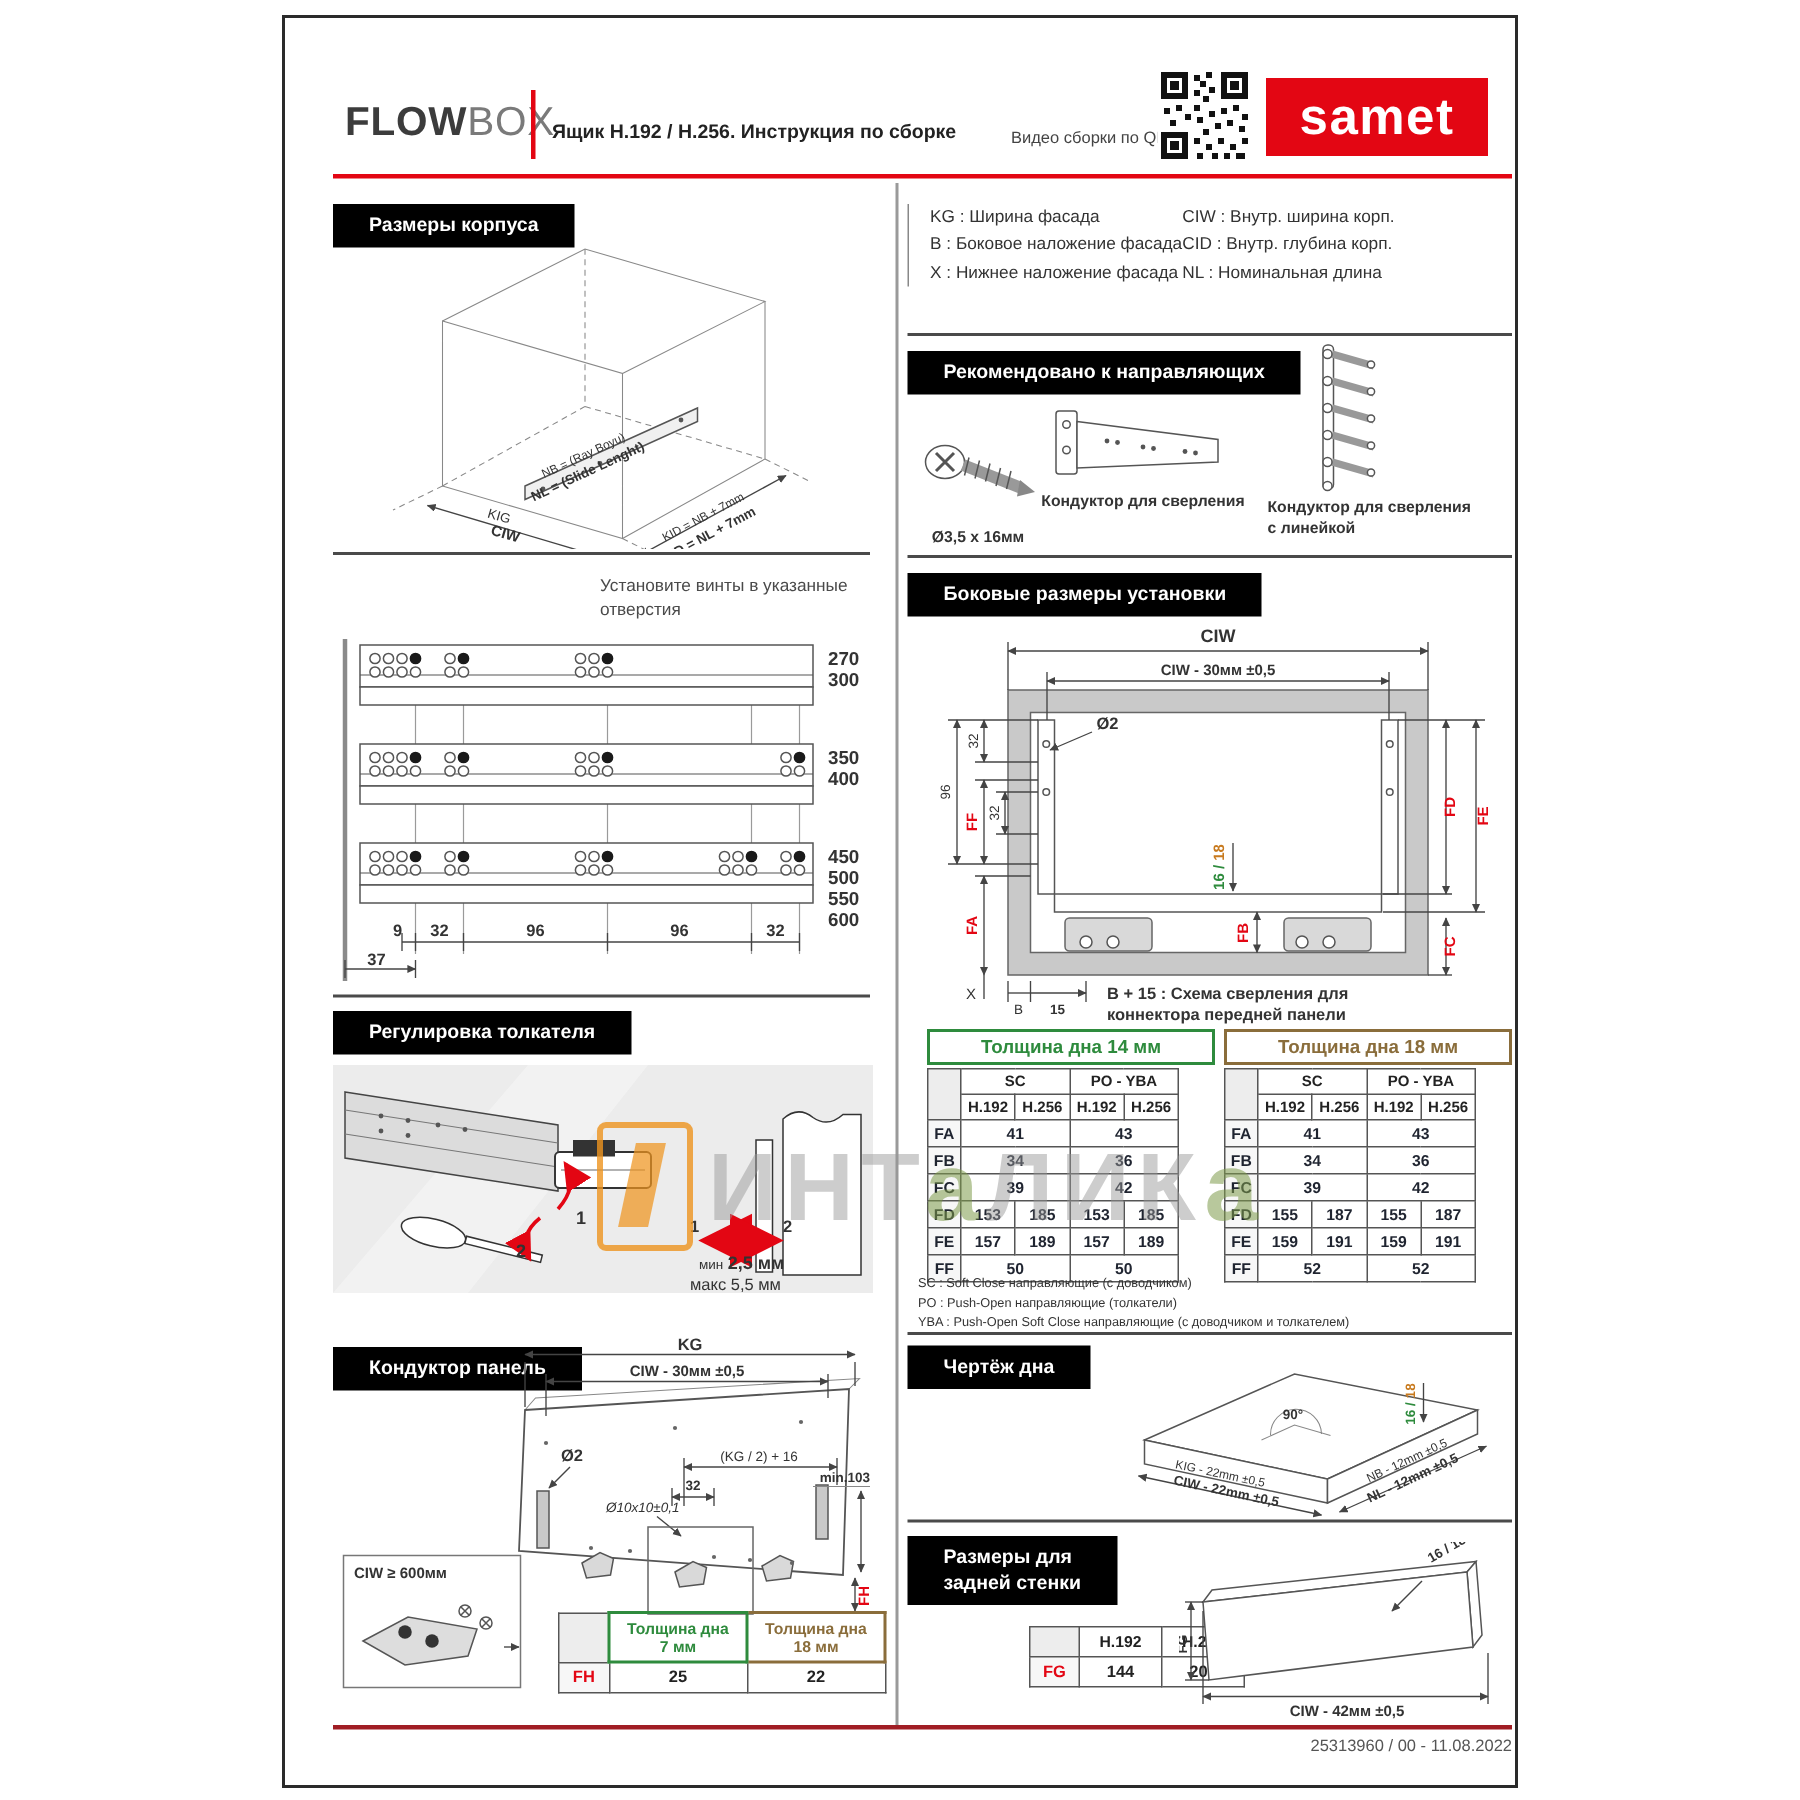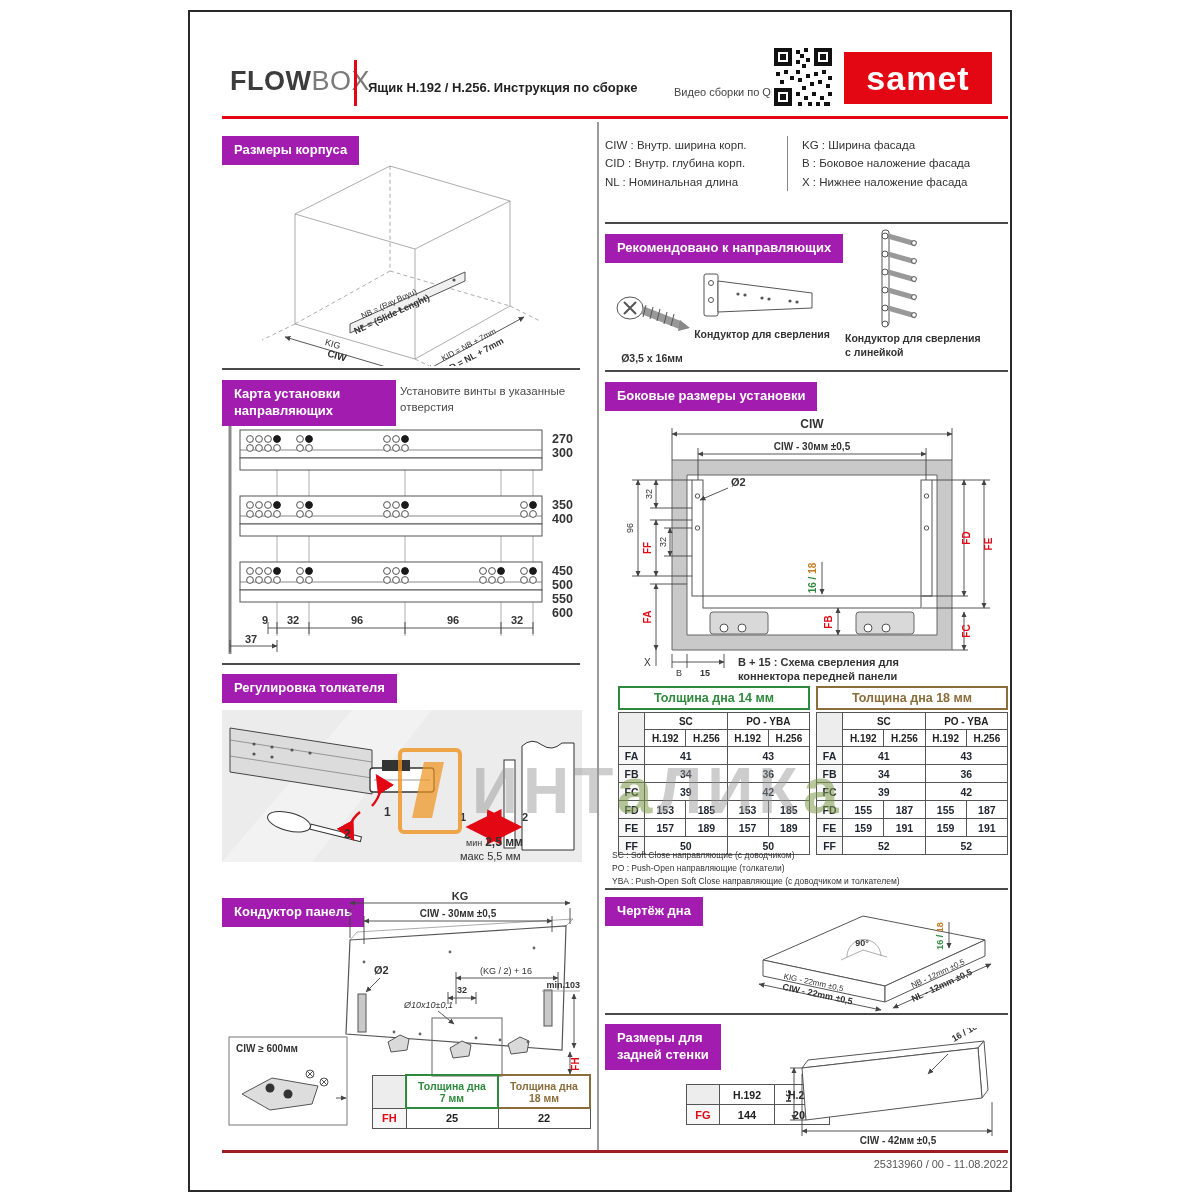--- a/index.html
+++ b/index.html
@@ -1,41 +1,41 @@
 <!DOCTYPE html>
 <html><head>
 <meta charset="utf-8">
 <style>
   html,body{margin:0;padding:0;background:#fff;}
   .page{position:relative;width:1200px;height:1200px;background:#fff;overflow:hidden;
         font-family:"Liberation Sans",sans-serif;color:#222;}
   .abs{position:absolute;}
   .frame{position:absolute;left:188px;top:10px;width:820px;height:1178px;border:2px solid #2a2a2a;}
-  .badge{background:#a21caf;color:#fff;font-size:13px;font-weight:bold;padding:6px 12px;
+  .badge{background:#000000;color:#fff;font-size:13px;font-weight:bold;padding:6px 24px;
          border-radius:0;display:inline-block;line-height:1.3;}
   .hline{position:absolute;background:#4a4a4a;height:2px;}
   .vline{position:absolute;background:#9a9a9a;width:2px;}
   .redline{position:absolute;background:#e30613;height:3px;}
   .maroonline{position:absolute;background:#a01d24;height:3px;}
   .logo-flow{font-size:27px;font-weight:bold;color:#3c3c3c;letter-spacing:.5px;}
   .logo-box{font-size:27px;font-weight:normal;color:#7a7a7a;letter-spacing:.5px;}
   .doc-title{font-size:13px;font-weight:bold;color:#222;}
   .qr-cap{font-size:11px;color:#444;}
   .samet{background:#e30613;color:#fff;width:148px;height:52px;display:flex;align-items:center;
          justify-content:center;font-size:34px;font-weight:bold;letter-spacing:1px;}
   .leg-row{font-size:11.5px;color:#333;line-height:1.6;white-space:nowrap;}
   .note{font-size:11.5px;color:#4a4a4a;line-height:1.35;}
   .itemlbl{font-size:10.5px;font-weight:bold;color:#333;line-height:1.3;}
   
   .thk{position:absolute;width:192px;}
   .thk-title{border:2.5px solid;font-size:12.5px;font-weight:bold;text-align:center;
              padding:3px 0;background:#fff;}
   .ttl-grn{border-color:#2e8b3d;color:#2e8b3d;}
   .ttl-brn{border-color:#8a6d3b;color:#8a6d3b;}
-  table.thk-tbl{border-collapse:collapse;width:192px;margin-top:2px;}
+  table.thk-tbl{border-collapse:collapse;width:168px;margin-top:2px;}
   table.thk-tbl th,table.thk-tbl td{border:1px solid #555;text-align:center;padding:1px 0;}
   table.thk-tbl th{font-size:10px;font-weight:bold;color:#222;height:14px;}
   table.thk-tbl td{font-size:10.5px;font-weight:bold;color:#1f2430;height:15px;}
   td.c0{background:#ededed;}
   td.rl{color:#e30613;font-weight:bold;background:#f7f7f7;}
   .notes div{font-size:8.5px;color:#333;line-height:1.55;white-space:nowrap;}
   
   table.mini{border-collapse:collapse;}
   table.mini th,table.mini td{border:1.5px solid #555;text-align:center;}
   table.mini th{font-size:10.5px;font-weight:bold;}
@@ -174,29 +174,29 @@
   <text class="t8" x="150" y="152" text-anchor="middle" transform="rotate(-25 150 152)">NB = (Ray Boyu)</text>
   <text class="t9 b" x="153" y="163" text-anchor="middle" transform="rotate(-25 153 163)">NL = (Slide Lenght)</text>
   <text class="t9" x="92" y="193" text-anchor="middle" transform="rotate(16 92 193)">KIG</text>
   <text class="t10 b" x="96" y="205" text-anchor="middle" transform="rotate(16 96 205)">CIW</text>
   <text class="t8" x="230" y="193" text-anchor="middle" transform="rotate(-28 230 193)">KID = NB + 7mm</text>
   <text class="t9 b" x="234" y="205" text-anchor="middle" transform="rotate(-28 234 205)">CID = NL + 7mm</text>
 </svg>
 <div class="hline" style="left:222px;top:368px;width:358px"></div>
 
 <div class="abs" style="left:605px;top:136px;display:flex">
+  <div style="border-left:1.5px solid #888;padding-left:14px">
+    <div class="leg-row">KG :  Ширина фасада</div>
+    <div class="leg-row">B :  Боковое наложение фасада</div>
+    <div class="leg-row">X :  Нижнее наложение фасада</div>
+  </div>
   <div style="width:182px">
     <div class="leg-row">CIW :  Внутр. ширина корп.</div>
     <div class="leg-row">CID :  Внутр. глубина корп.</div>
     <div class="leg-row">NL :  Номинальная длина</div>
-  </div>
-  <div style="border-left:1.5px solid #888;padding-left:14px">
-    <div class="leg-row">KG :  Ширина фасада</div>
-    <div class="leg-row">B :  Боковое наложение фасада</div>
-    <div class="leg-row">X :  Нижнее наложение фасада</div>
   </div>
 </div>
 <div class="hline" style="left:605px;top:222px;width:403px"></div>
 
 <div class="abs badge" style="left:605px;top:234px">Рекомендовано к направляющих</div>
 <svg class="abs" style="left:612px;top:288px" width="82" height="60" viewBox="0 0 82 60">
   <ellipse cx="18" cy="20" rx="13" ry="11" fill="#fff" stroke="#555"></ellipse>
   <path d="M12,14 L24,26 M24,14 L12,26" stroke="#555" stroke-width="2"></path>
   <path d="M30,22 L68,37" stroke="#999" stroke-width="8"></path>
   <path d="M34,17 L31,29 M41,19 L38,31 M48,21 L45,33 M55,24 L52,36 M62,26 L59,38" stroke="#555" stroke-width="1"></path>
@@ -238,21 +238,20 @@
     <circle cx="56" cy="69" r="2.4"></circle>
         <circle cx="56" cy="87" r="2.4"></circle>
   </g>
 </svg>
 <div class="abs itemlbl" style="left:845px;top:332px;width:165px">
   <div>Кондуктор для сверления</div>
   <div>с линейкой</div>
 </div>
 <div class="hline" style="left:605px;top:370px;width:403px"></div>
 
-<div class="abs badge" style="left:222px;top:380px;width:150px">Карта установки направляющих</div>
 <div class="abs note" style="left:400px;top:384px;width:180px">Установите винты в указанные отверстия</div>
 <svg class="abs" style="left:222px;top:424px" width="358" height="238" viewBox="0 0 358 238">
   <line x1="8" y1="2" x2="8" y2="230" stroke="#8a8a8a" stroke-width="3"></line>
   <g stroke="#9a9a9a" stroke-width="0.8">
     <line x1="55" y1="6" x2="55" y2="212"></line>
         <line x1="87" y1="6" x2="87" y2="212"></line>
     <line x1="183" y1="6" x2="183" y2="212"></line>
         <line x1="279" y1="6" x2="279" y2="212"></line>
     <line x1="311" y1="6" x2="311" y2="212"></line>
   </g>

